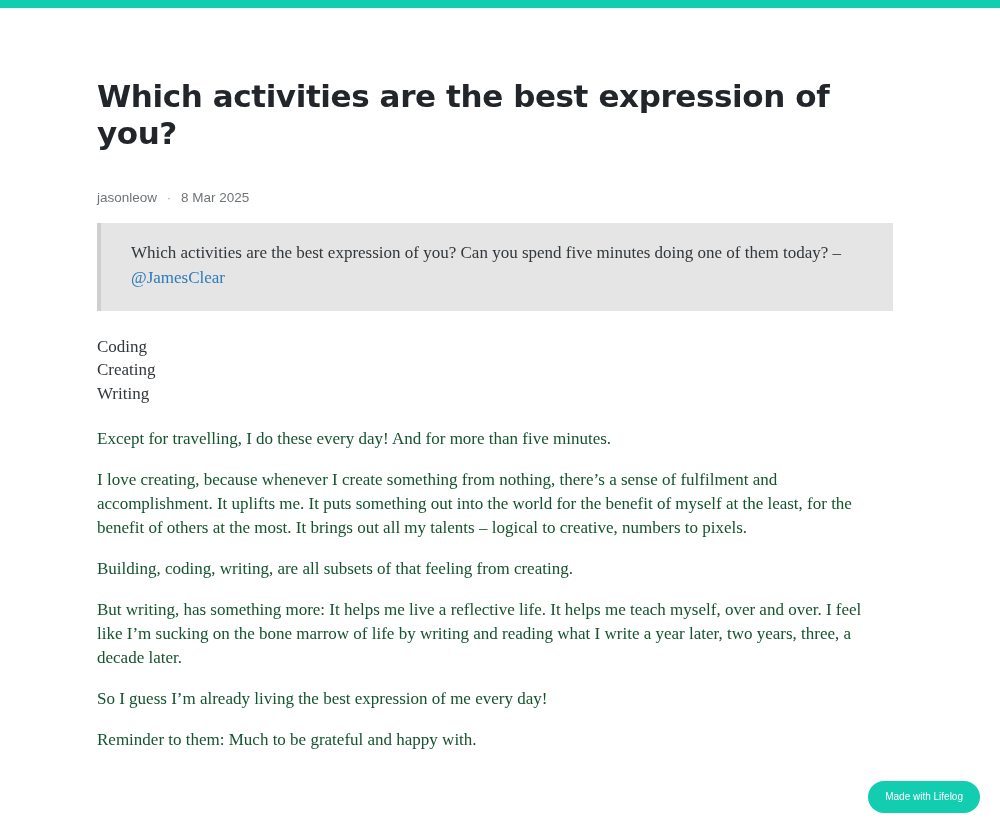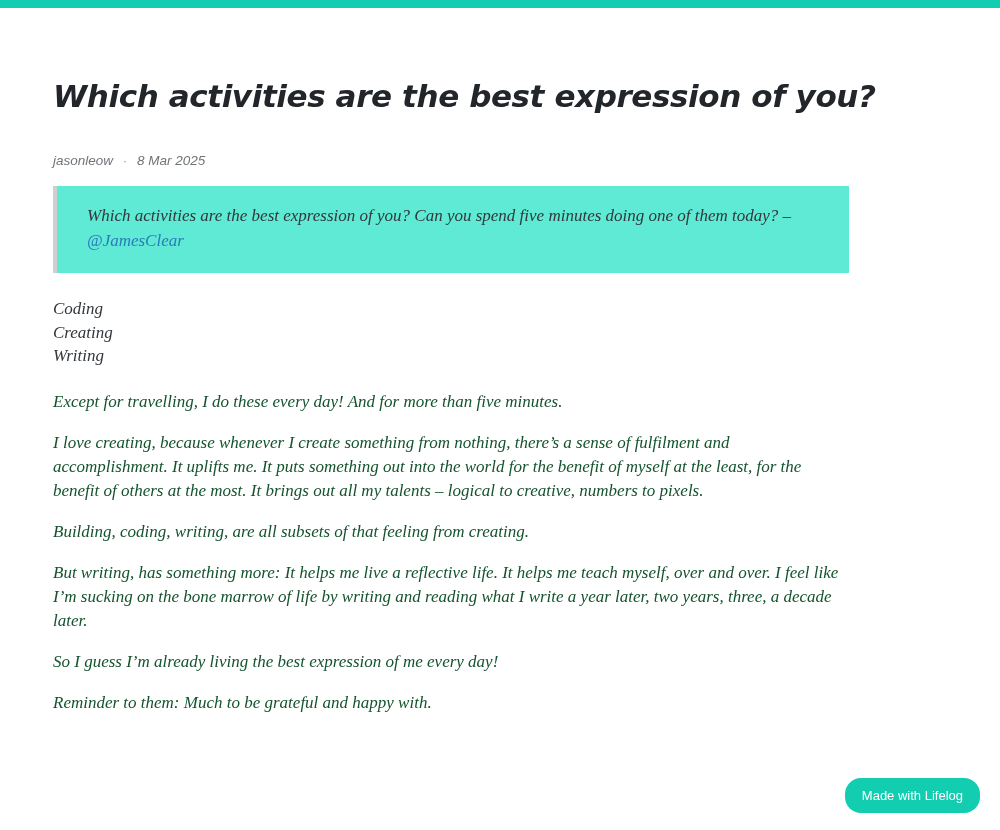--- a/index.html
+++ b/index.html
@@ -14,23 +14,22 @@
     color: #2b2b2b;
     overflow: hidden;
     position: relative;
   }
   #top-bar {
     height: 8px;
     width: 100%;
     background: #12cdb0;
   }
   #page {
-    padding: 0 53px;
+    padding: 0 97px;
     box-sizing: border-box;
-    font-style: italic;
   }
   #post-title {
     font-family: "DejaVu Sans", sans-serif;
     font-size: 31px;
     font-weight: bold;
     color: #22262b;
     letter-spacing: -0.4px;
     margin: 70px 0 0 0;
     line-height: 1.2;
   }
@@ -39,21 +38,21 @@
     font-size: 13.5px;
     color: #6f7478;
     margin-top: 38px;
   }
   #meta .sep {
     margin: 0 6px;
     color: #9aa0a4;
   }
   blockquote#quote {
     margin: 18px 0 0 0;
-    background: #5eead4;
+    background: #e5e5e5;
     border-left: 4px solid #cfcfcf;
     padding: 18px 26px 20px 30px;
     box-sizing: border-box;
     width: 796px;
   }
   blockquote#quote p {
     margin: 0;
     font-size: 17px;
     line-height: 1.45;
     color: #32373b;
@@ -82,21 +81,21 @@
   #first-para {
     margin-top: 22px;
   }
   #lifelog-badge {
     position: absolute;
     right: 20px;
     bottom: 17px;
     background: #12cdb0;
     color: #ffffff;
     font-family: "Liberation Sans", sans-serif;
-    font-size: 13px;
+    font-size: 10px;
     padding: 11px 17px;
     border-radius: 16px;
     line-height: 1;
     cursor: pointer;
     user-select: none;
   }
 </style>
 </head>
 <body>
 

